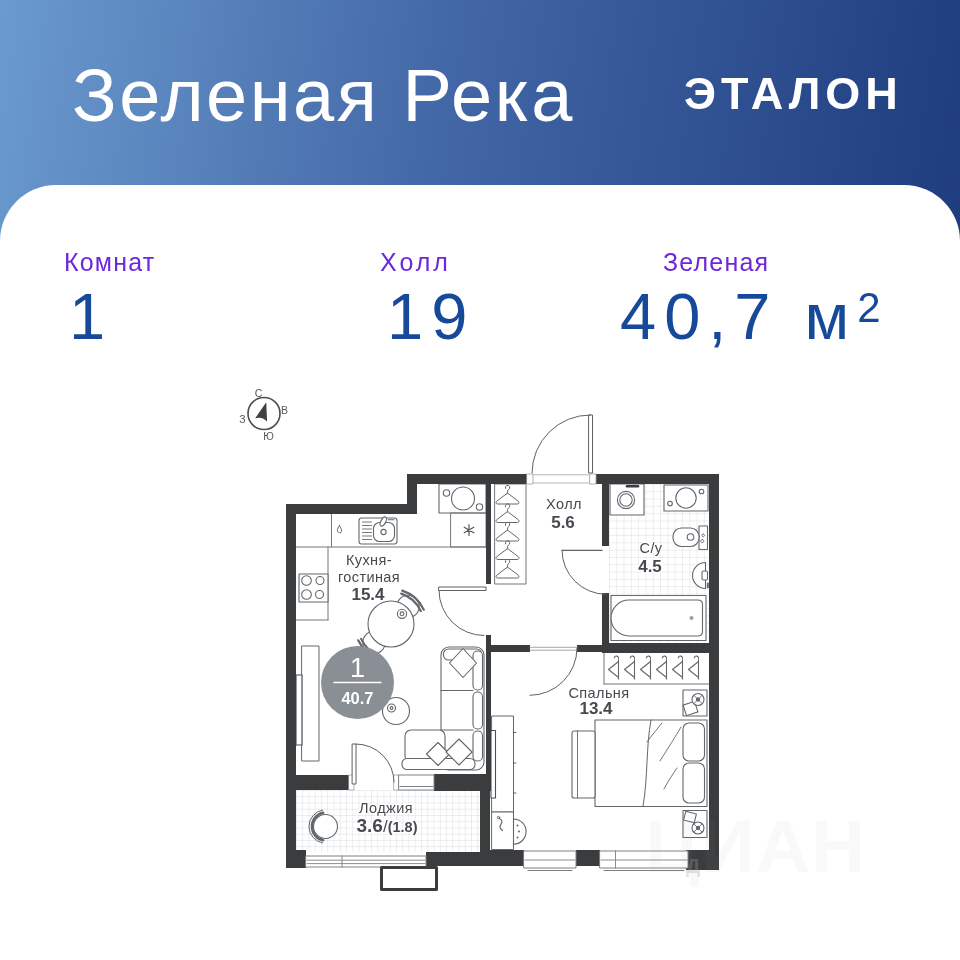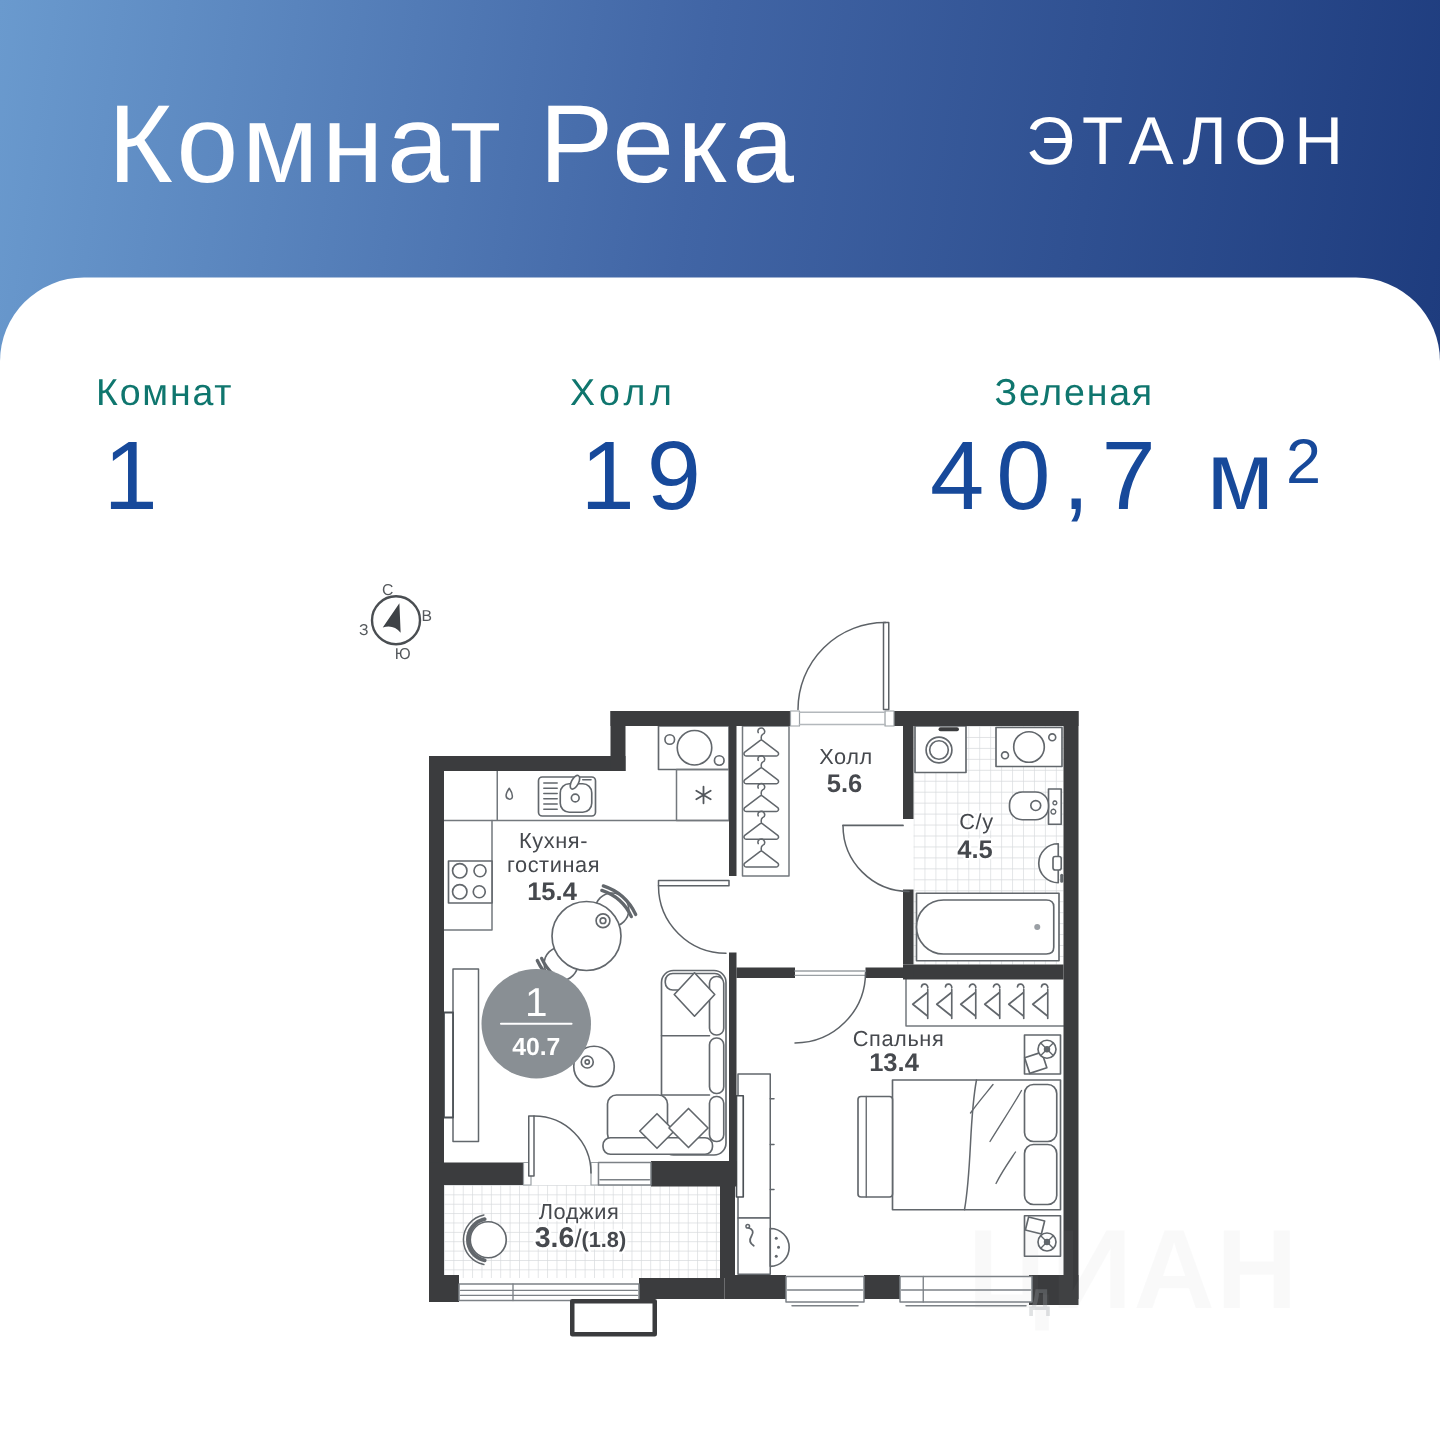--- a/index.html
+++ b/index.html
@@ -1,29 +1,29 @@
 <!DOCTYPE html>
 <html><head><meta charset="utf-8">
 <style>
 html,body{margin:0;padding:0;width:960px;height:960px;background:#fff;overflow:hidden}
 body{font-family:"Liberation Sans",sans-serif;position:relative}
 .hdr{position:absolute;left:0;top:0;width:960px;height:242px;background:linear-gradient(98deg,#6a9ace 0%,#4165a5 48%,#1e3c7e 100%)}
 .card{position:absolute;left:0;top:185px;width:960px;height:775px;background:#fff;border-radius:56px 56px 0 0}
 .title{position:absolute;left:72px;top:53px;font-size:74px;letter-spacing:2.5px;color:#fff}
-.logo{position:absolute;left:684px;top:68px;font-size:45px;font-weight:normal;letter-spacing:5px;color:#fff}
-.lab{position:absolute;top:248px;font-size:25px;letter-spacing:1.2px;color:#0f766e}
+.logo{position:absolute;left:684px;top:68px;font-size:45px;font-weight:bold;letter-spacing:5px;color:#fff}
+.lab{position:absolute;top:248px;font-size:25px;letter-spacing:1.2px;color:#6d28d9}
 .val{position:absolute;top:279px;font-size:65px;letter-spacing:5px;color:#17499a}
 svg{position:absolute;left:0;top:0}
 </style></head><body>
 
 <div class="hdr"></div>
 
 <div class="card"></div>
 
-<div class="title">Комнат Река</div>
+<div class="title">Зеленая Река</div>
 
 <div class="logo">ЭТАЛОН</div>
 
 <div class="lab" style="left:64px">Комнат</div>
 
 <div class="val" style="left:69px">1</div>
 
 <div class="lab" style="left:380px;letter-spacing:3px">Холл</div>
 
 <div class="val" style="left:387px;letter-spacing:8px">19</div>

